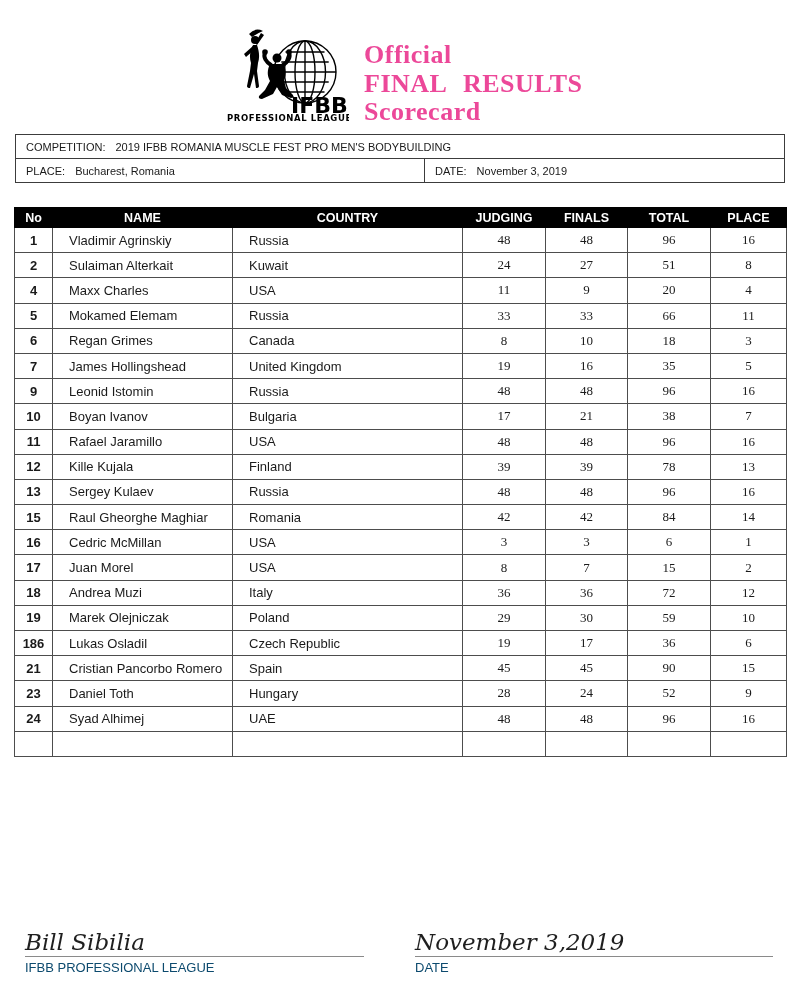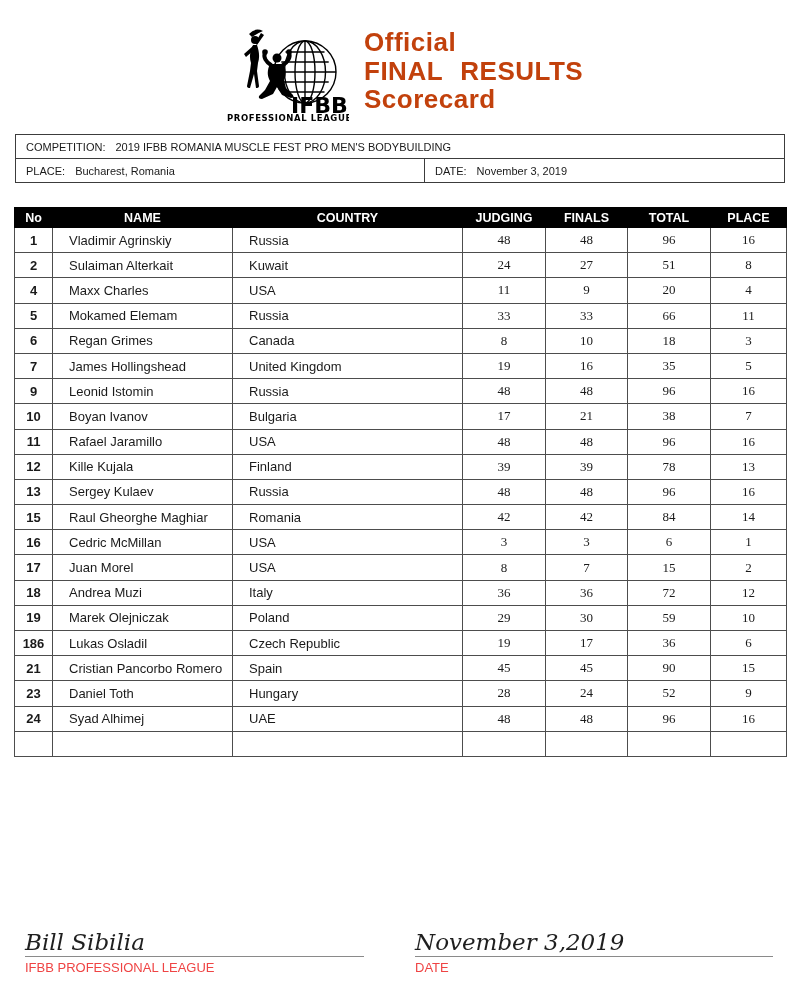--- a/index.html
+++ b/index.html
@@ -18,26 +18,26 @@
   .brand {
     position: absolute;
     left: 225px;
     top: 26px;
     display: flex;
     align-items: flex-start;
   }
   .logo-wrap { width: 124px; height: 96px; position: relative; }
   .title-block {
     margin-left: 15px;
-    margin-top: 2px;
-    font-family: Liberation Sans, sans-serif;
+    margin-top: 15px;
+    font-family: Liberation Serif, serif;
     font-weight: 800;
     font-size: 26px;
     line-height: 28.5px;
-    color: #c2410c;
+    color: #ec4899;
     letter-spacing: 0.5px;
   }
   .title-block .wide { word-spacing: 10px; }
 
   
   .info-box {
     position: absolute;
     left: 15px;
     top: 134px;
     width: 770px;
@@ -117,21 +117,21 @@
     margin-top: 31px;
   }
   .script {
     font-family: "DejaVu Serif", serif;
     font-style: italic;
     font-size: 23px;
     color: #1f1f1f;
     line-height: 1;
     padding-bottom: 2px;
   }
-  .sig-label { margin-top: 3px; font-size: 13px; color: #ef4444; }
+  .sig-label { margin-top: 3px; font-size: 13px; color: #0c4a6e; }
 
   svg text { font-family: "DejaVu Sans", sans-serif; }
 </style>
 </head>
 <body>
 
 <div class="page">
 
   <div class="brand">
     <div class="logo-wrap">

